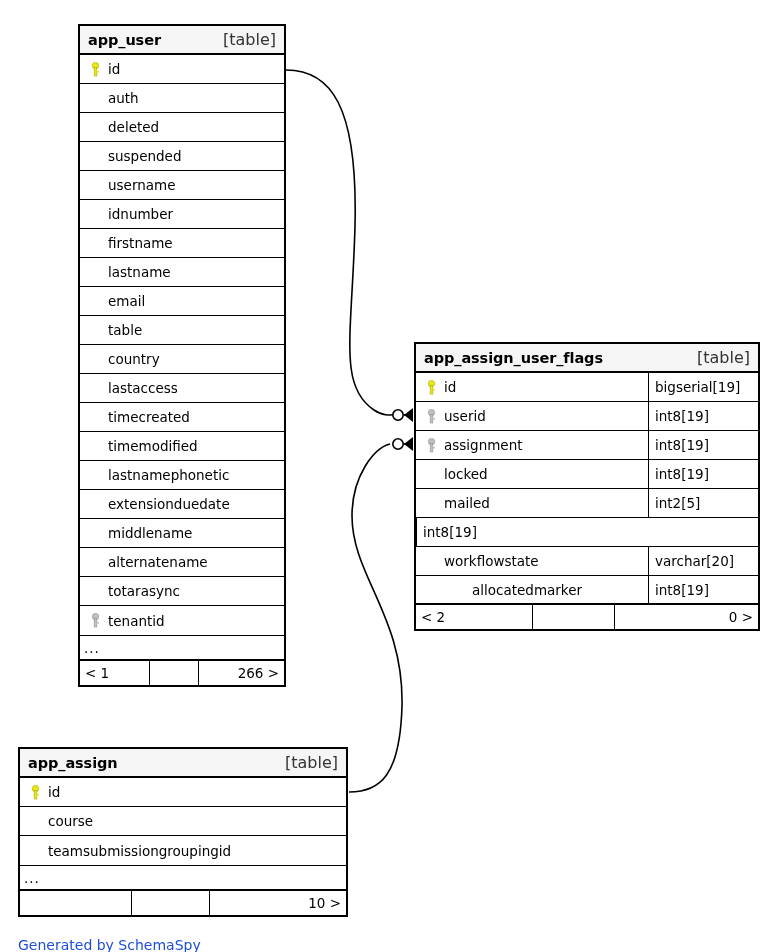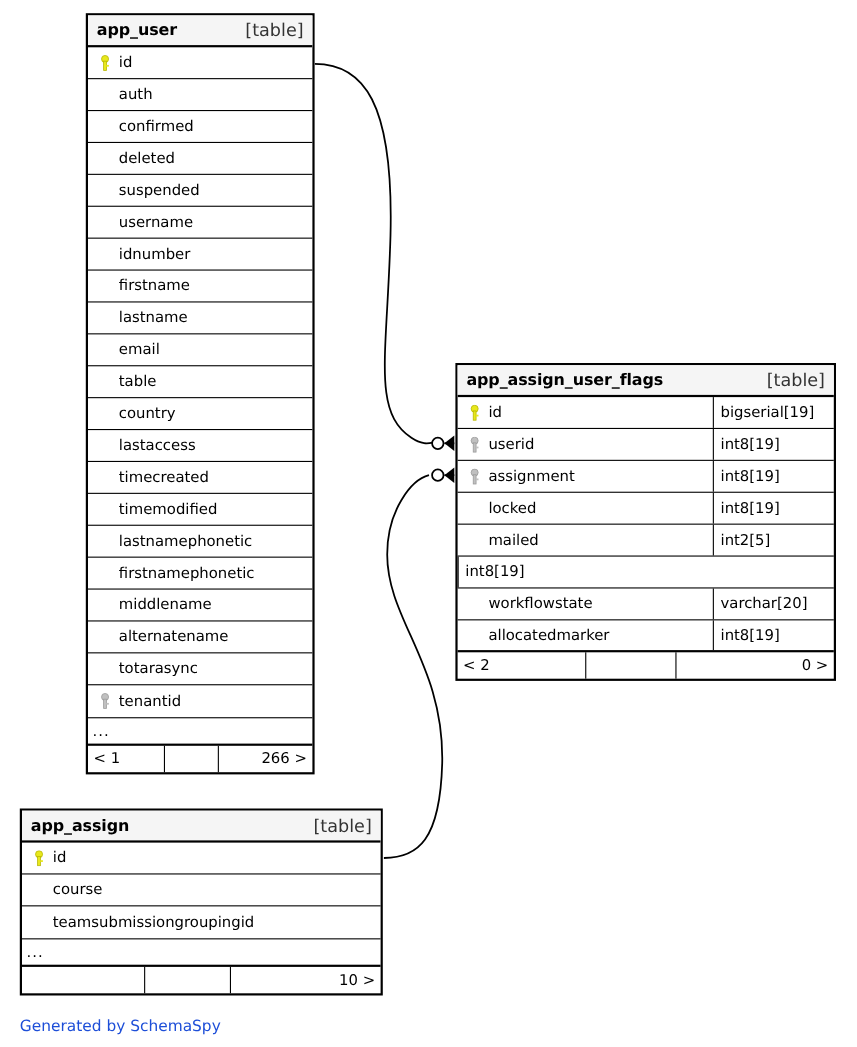--- a/index.html
+++ b/index.html
@@ -9,21 +9,21 @@
   body {
     width: 779px;
     height: 952px;
     background: #ffffff;
     font-family: "DejaVu Sans", "Liberation Sans", sans-serif;
     position: relative;
     overflow: hidden;
   }
   #diagram-canvas {
     position: absolute;
-    left: 0; top: 4px;
+    left: 0; top: 16px;
     width: 779px;
     height: 756px;
   }
   .edges-layer {
     position: absolute;
     left: 0; top: 0;
     width: 779px;
     height: 952px;
     pointer-events: none;
     z-index: 1;
@@ -183,26 +183,20 @@
 
       <div class="tbl-row">
         <span class="col-name">
           <span class="key-slot"></span>
           <span>auth</span>
         </span>
       </div>
       <div class="tbl-row">
         <span class="col-name">
           <span class="key-slot"></span>
-          <span>confirmed</span>
-        </span>
-      </div>
-      <div class="tbl-row">
-        <span class="col-name">
-          <span class="key-slot"></span>
           <span>deleted</span>
         </span>
       </div>
       <div class="tbl-row">
         <span class="col-name">
           <span class="key-slot"></span>
           <span>suspended</span>
         </span>
       </div>
       <div class="tbl-row">
@@ -267,21 +261,21 @@
       </div>
       <div class="tbl-row">
         <span class="col-name">
           <span class="key-slot"></span>
           <span>lastnamephonetic</span>
         </span>
       </div>
       <div class="tbl-row">
         <span class="col-name">
           <span class="key-slot"></span>
-          <span>firstnamephonetic</span>
+          <span>extensionduedate</span>
         </span>
       </div>
       <div class="tbl-row">
         <span class="col-name">
           <span class="key-slot"></span>
           <span>middlename</span>
         </span>
       </div>
       <div class="tbl-row">
         <span class="col-name">
@@ -379,21 +373,21 @@
       <div class="tbl-row">
         <span class="col-type">int8[19]</span>
       </div>
       <div class="tbl-row">
         <span class="col-name">
           <span class="key-slot"></span>
           <span>workflowstate</span>
         </span>
         <span class="col-type">varchar[20]</span>
       </div>
-      <div class="tbl-row" style="border-bottom:2px solid #000;">
+      <div class="tbl-row" style="border-bottom:2px solid #000;padding-left:28px;">
         <span class="col-name">
           <span class="key-slot"></span>
           <span>allocatedmarker</span>
         </span>
         <span class="col-type">int8[19]</span>
       </div>
     </div>
     <div class="tbl-footer">
       <span class="foot-cell foot-left">&lt; 2</span>
       <span class="foot-cell foot-mid"></span>

